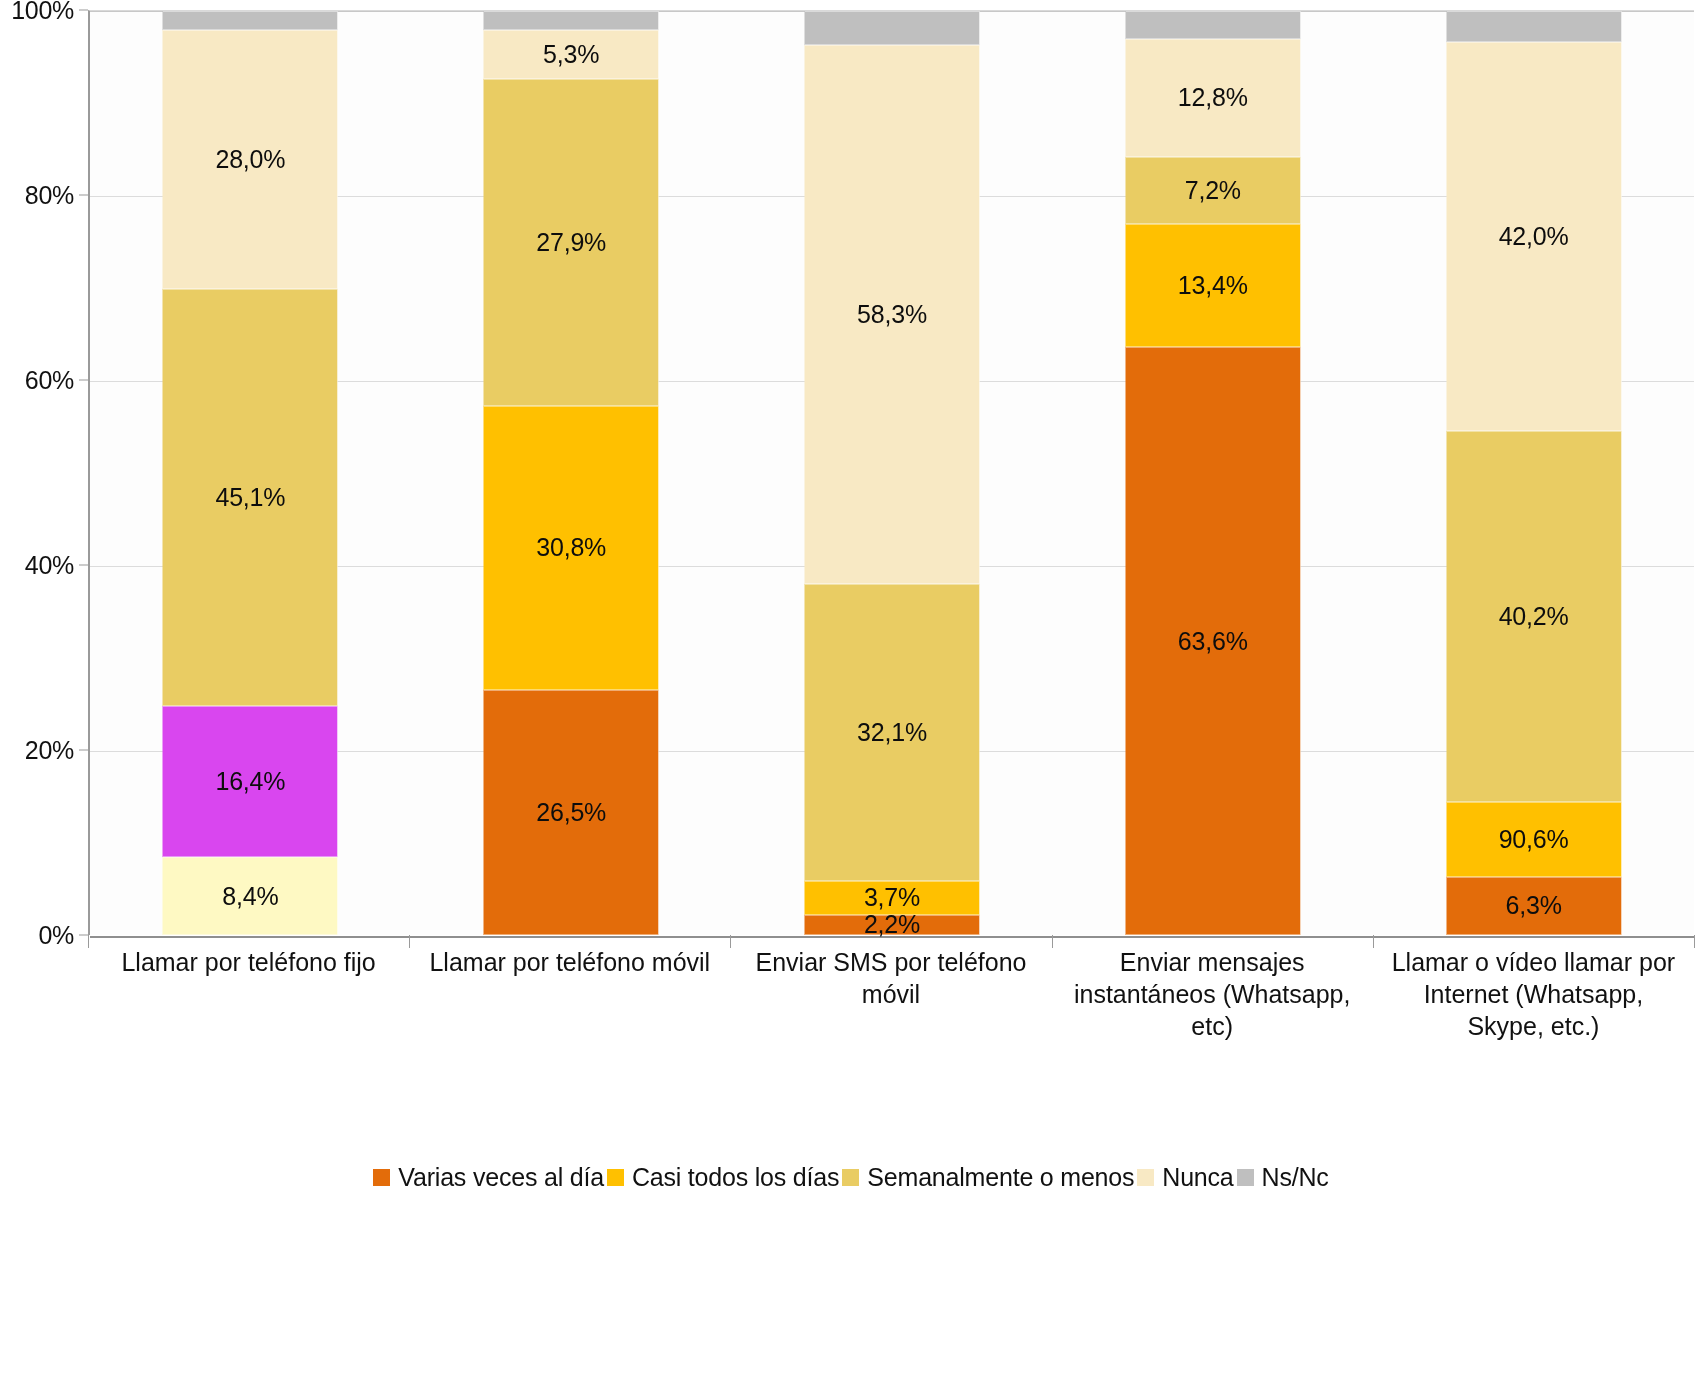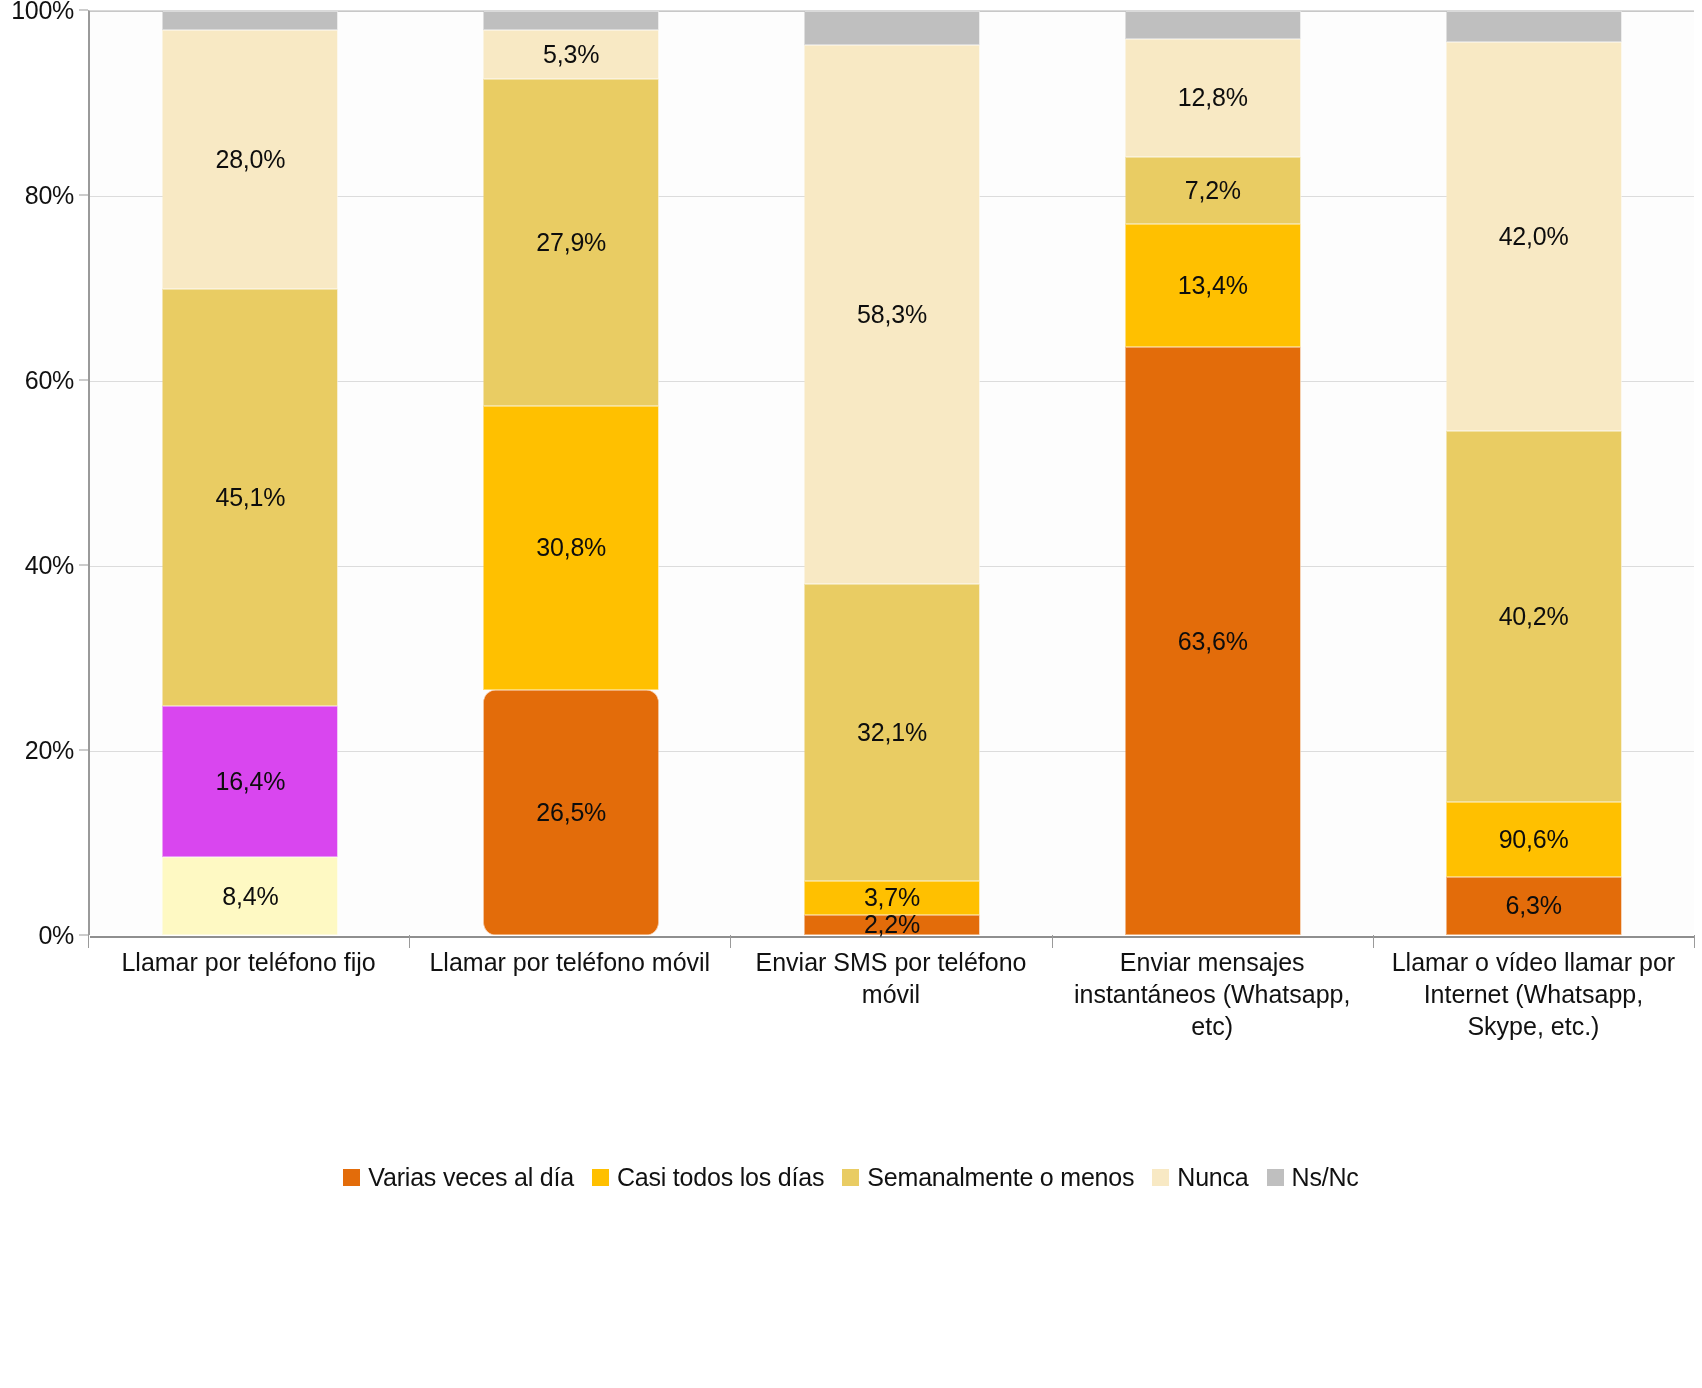--- a/index.html
+++ b/index.html
@@ -140,21 +140,21 @@
 
   
   #legend {
     position: absolute;
     left: 0;
     top: 1163px;
     width: 1702px;
     display: flex;
     justify-content: center;
     align-items: center;
-    gap: 18px;
+    gap: 3px;
   }
   .legend-item {
     display: flex;
     align-items: center;
     gap: 8px;
   }
   .legend-swatch {
     width: 17px;
     height: 17px;
     flex: none;
@@ -208,21 +208,21 @@
               <span class="seg-label">45,1%</span>
             </div>
             <div class="seg" style="height: 28%; background: rgb(248, 233, 196);">
               <span class="seg-label">28,0%</span>
             </div>
             <div class="seg" style="height: 2.1%; background: rgb(191, 191, 191);"></div>
           </div>
         </div>
         <div class="bar-slot">
           <div class="bar-stack">
-            <div class="seg" style="height: 26.5%; background: rgb(227, 108, 10); border-radius: 12px;">
+            <div class="seg" style="height: 26.5%; background: rgb(227, 108, 10);">
               <span class="seg-label">26,5%</span>
             </div>
             <div class="seg" style="height: 30.8%; background: rgb(255, 192, 0);">
               <span class="seg-label">30,8%</span>
             </div>
             <div class="seg" style="height: 35.3%; background: rgb(233, 204, 99);">
               <span class="seg-label">27,9%</span>
             </div>
             <div class="seg" style="height: 5.3%; background: rgb(248, 233, 196);">
               <span class="seg-label">5,3%</span>

